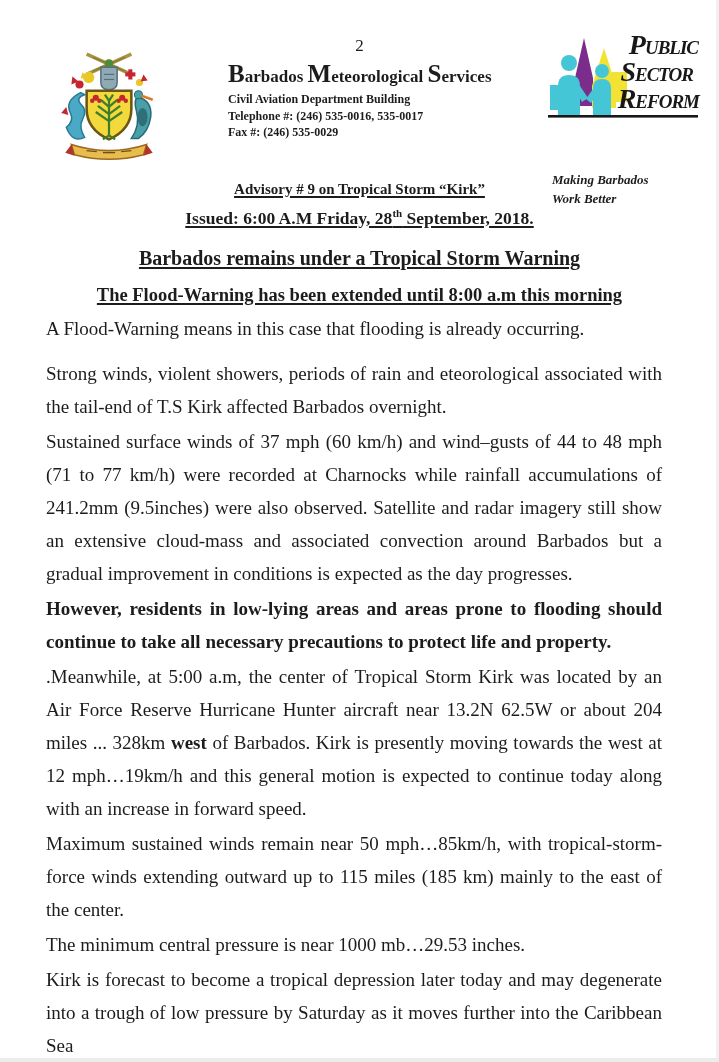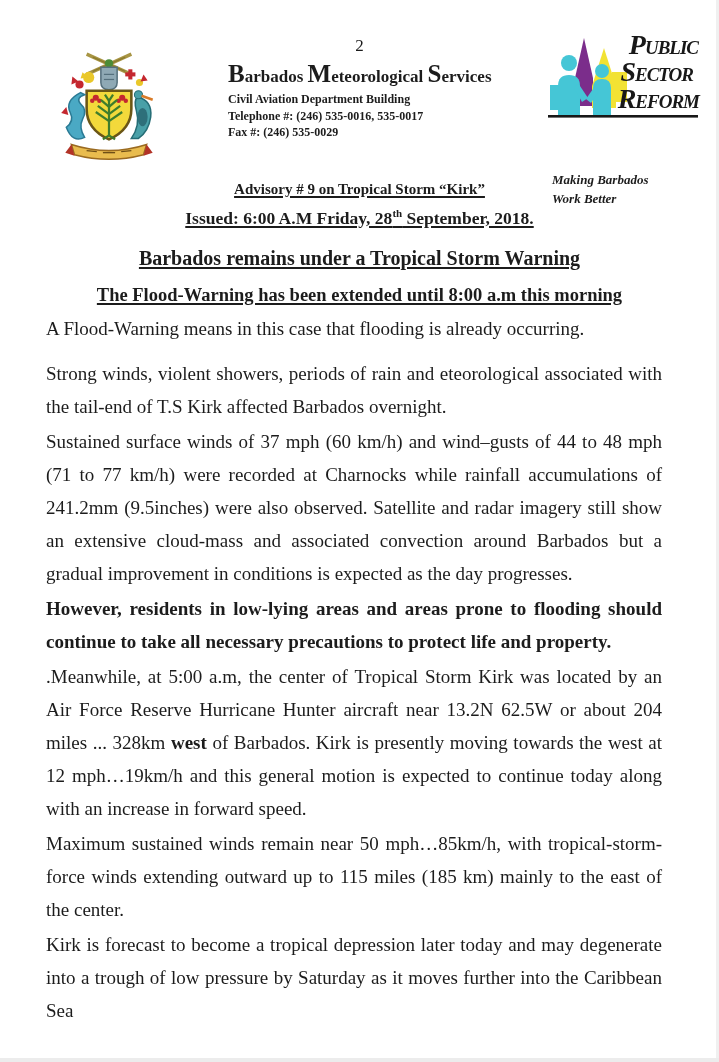--- a/index.html
+++ b/index.html
@@ -158,18 +158,19 @@
     <div class="title-flood">The Flood-Warning has been extended until 8:00 a.m this morning</div>
   </div>
 
   <div class="body-text">
     <p class="gap-after">A Flood-Warning means in this case that flooding is already occurring.</p>
     <p>Strong winds, violent showers, periods of rain and eteorological associated with the tail-end of T.S Kirk affected Barbados overnight.</p>
     <p>Sustained surface winds of 37 mph (60 km/h) and wind–gusts of 44 to 48 mph (71 to 77 km/h) were recorded at Charnocks while rainfall accumulations of 241.2mm (9.5inches) were also observed.  Satellite and radar imagery still show an extensive cloud-mass and associated convection around Barbados but a gradual improvement in conditions is expected as the day progresses.</p>
     <p class="bold-para">However, residents in low-lying areas and areas prone to flooding should continue to take all necessary precautions to protect life and property.</p>
     <p><span>.Meanwhile, at 5:00 a.m, the center of Tropical Storm Kirk was located by an Air Force Reserve Hurricane Hunter aircraft near 13.2N 62.5W or about 204 miles ... 328km </span><span class="bold-word">west</span><span> of Barbados. Kirk is presently moving towards the west at 12 mph…19km/h and this general motion is expected to continue today along with an increase in forward speed.</span></p>
     <p>Maximum sustained winds remain near 50 mph…85km/h, with tropical-storm-force winds extending outward up to 115 miles (185 km) mainly to the east of the center.</p>
+    <p>The minimum central pressure is near 1000 mb…29.53 inches.</p>
     <p>Kirk is forecast to become a tropical depression later today and may degenerate into a trough of low pressure by Saturday as it moves further into the Caribbean Sea</p>
   </div>
 
   <div class="edge-right"></div>
   <div class="edge-bottom"></div>
 </div>
 
 </body></html>

